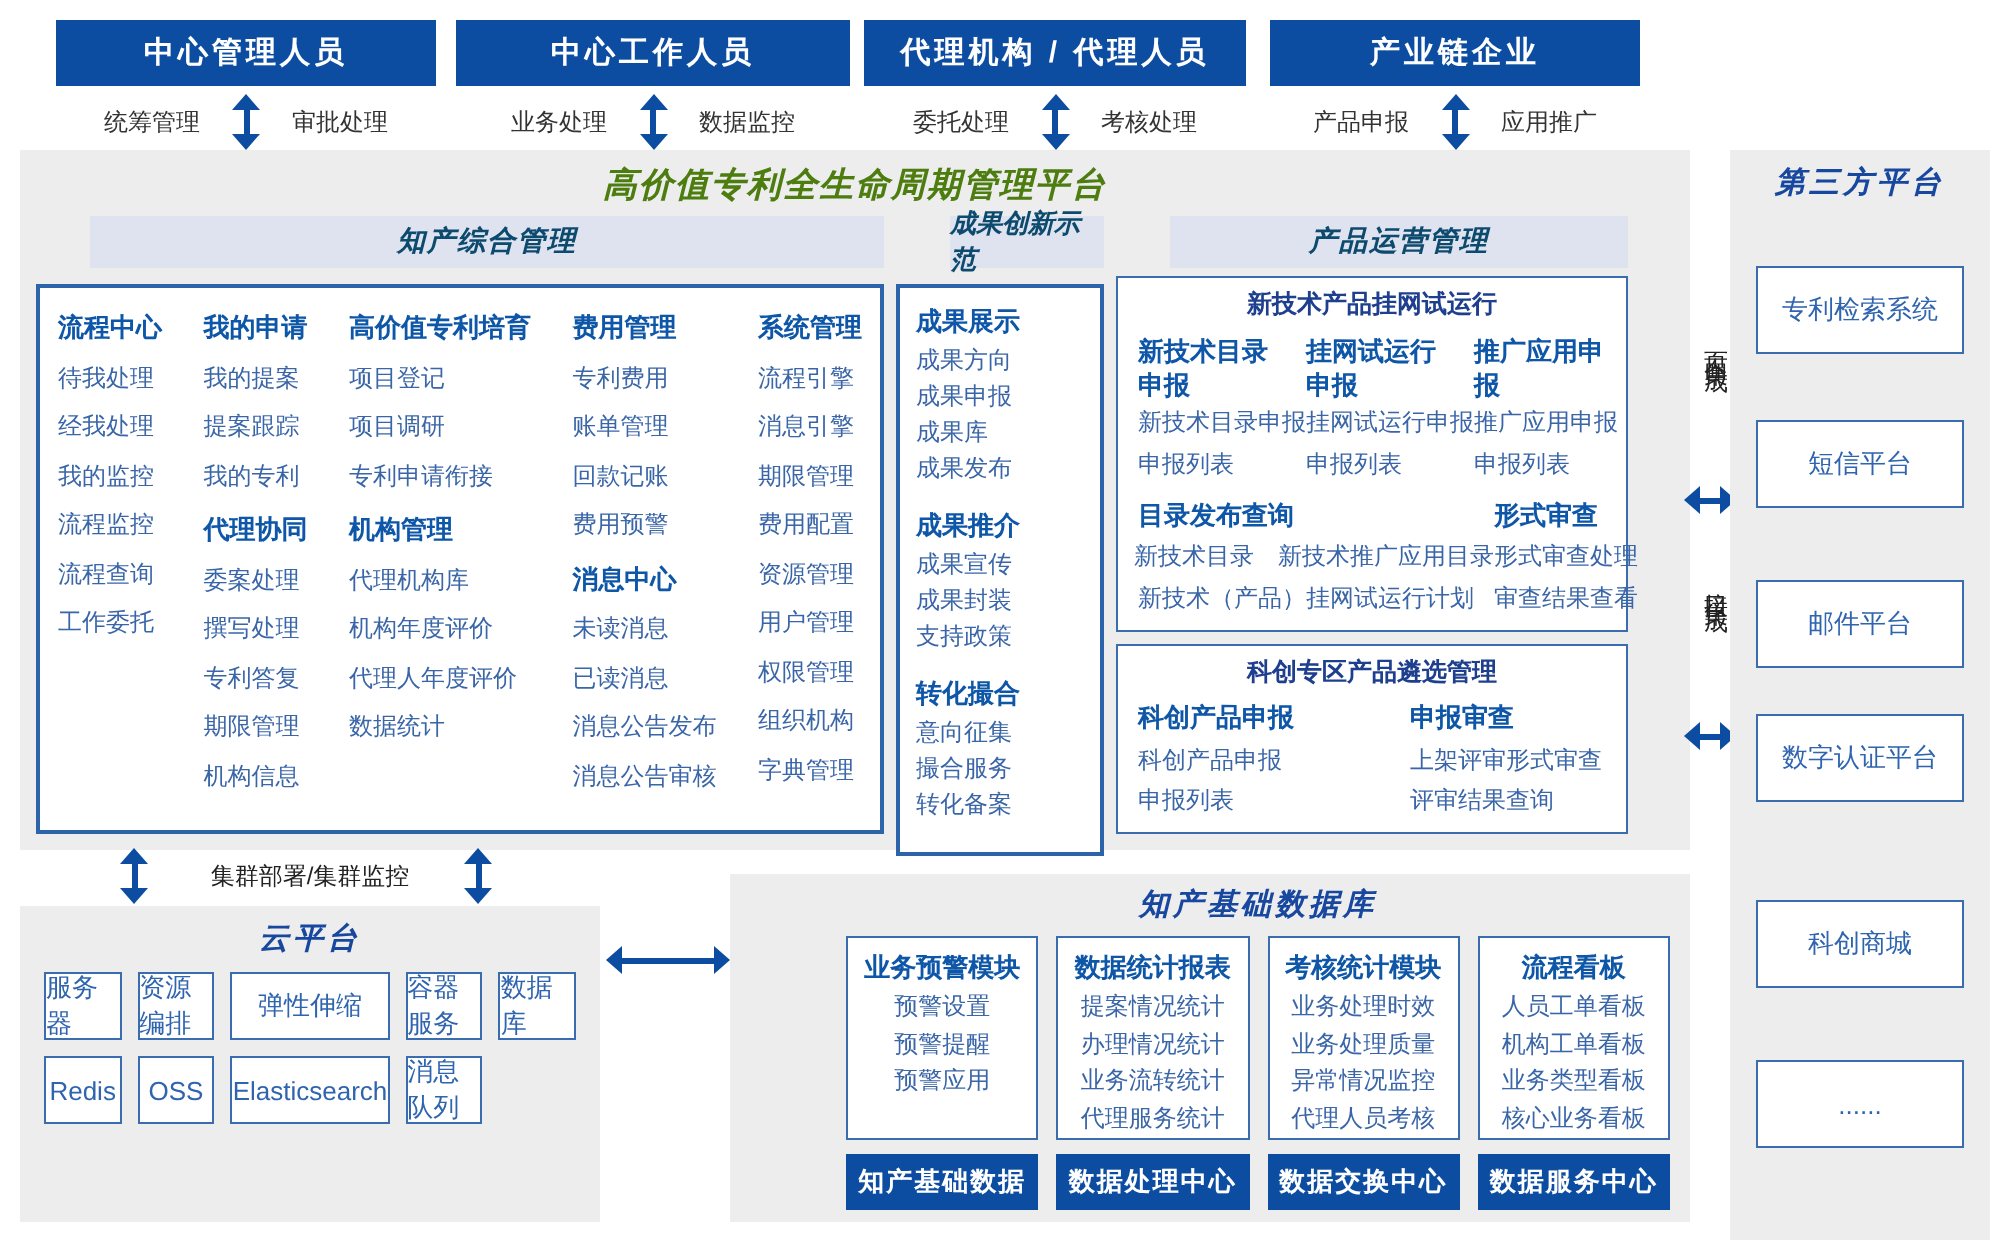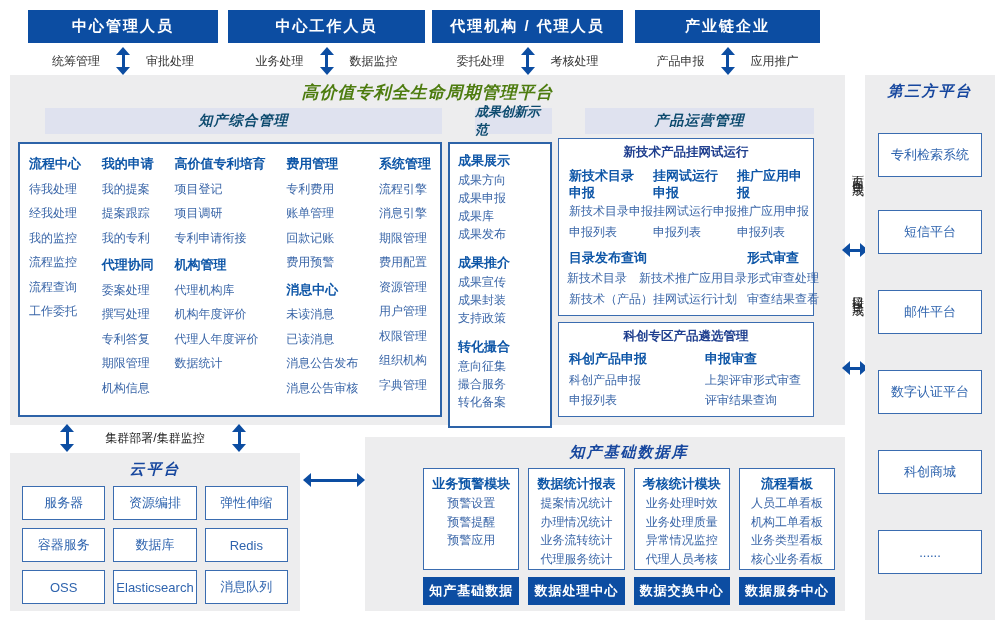--- a/index.html
+++ b/index.html
@@ -91,21 +91,21 @@
   .bridge-label { font-size:12px; color:#222; }
   .bridge .varrow { position:absolute; top:1px; }
   .bridge .va1 { left:50px; } .bridge .va2 { left:222px; }
 
   
   .cloud { left:10px; top:453px; width:290px; height:158px; }
   .panel-title {
     text-align:center; font-size:15px; font-weight:700; font-style:italic;
     color:#17479e; letter-spacing:2px; padding-top:7px;
   }
-  .cloud-grid { display:grid; grid-template-columns:repeat(3,1fr); gap:8px; padding:7px 12px 0; }
+  .cloud-grid { display:grid; grid-template-columns:repeat(5,1fr); gap:8px; padding:7px 12px 0; }
   .wbox {
     background:#fff; border:1.5px solid #3a6cb0; height:34px;
     display:flex; align-items:center; justify-content:center;
     font-size:13px; color:#2f64ae;
   }
 
   
   .db { left:365px; top:437px; width:480px; height:174px;padding-left:48px; }
   .db-modules { display:flex; gap:9px; padding:6px 10px 0; }
   .db-mod { flex:1; background:#fff; border:1.5px solid #3a6cb0; height:102px; padding-top:4px; text-align:center; }
@@ -411,19 +411,19 @@
 <span class="harrow conn-arrow" style="top:361px">
     <i></i>
   </span>
 
 
 <div class="abs gray-panel tp">
   <div class="panel-title">第三方平台</div>
   <div class="tp-box" style="top:58px">专利检索系统</div>
   <div class="tp-box" style="top:135px">短信平台</div>
   <div class="tp-box" style="top:215px">邮件平台</div>
-  <div class="tp-box" style="top:295px">数字认证平台</div>
+  <div class="tp-box" style="top:282px">数字认证平台</div>
   <div class="tp-box" style="top:375px">科创商城</div>
   <div class="tp-box" style="top:455px">......</div>
 </div>
 
 
 
 
 </body></html>

